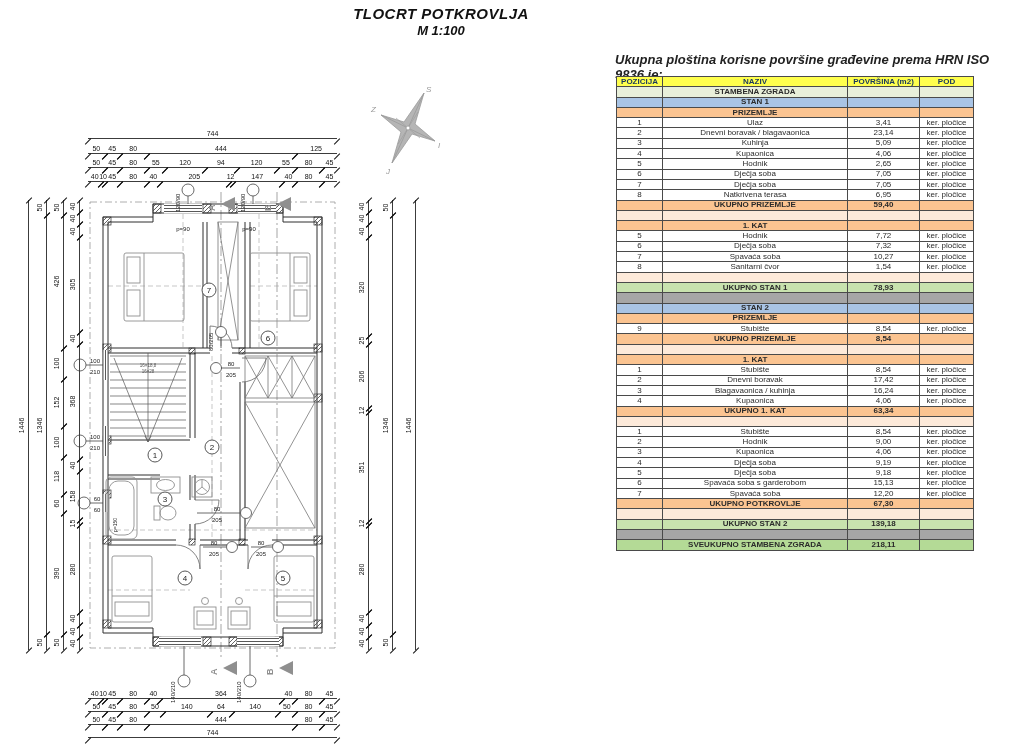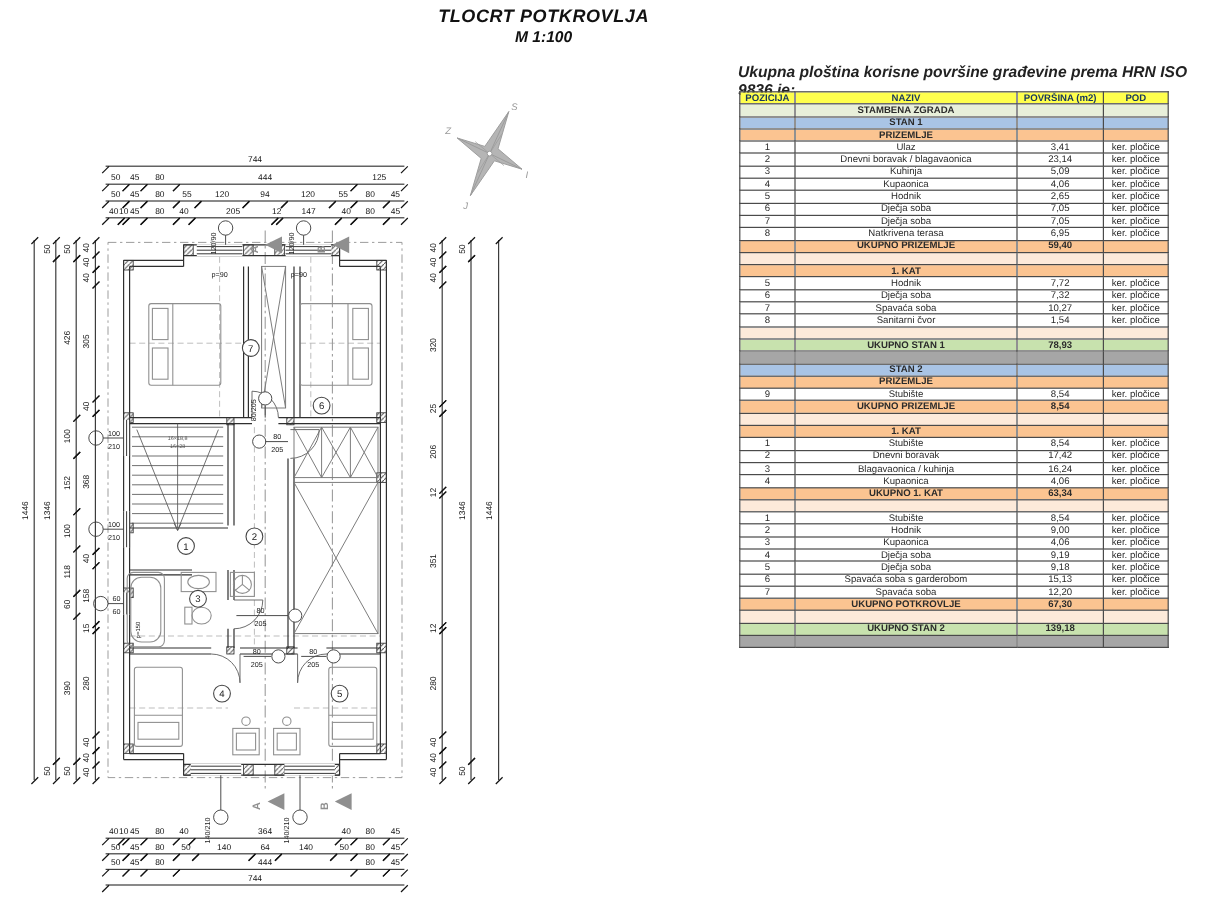--- a/index.html
+++ b/index.html
@@ -1,17 +1,17 @@
 <!DOCTYPE html>
 <html><head>
 <meta charset="utf-8">
 <style>
   html,body{margin:0;padding:0;background:#fff;}
   body{width:1024px;height:751px;position:relative;font-family:"Liberation Sans",sans-serif;overflow:hidden;}
-  .title{position:absolute;left:328px;top:5px;width:250px;text-align:center;font-style:italic;font-weight:bold;color:#111;}
+  .title{position:absolute;left:316px;top:5px;width:250px;text-align:center;font-style:italic;font-weight:bold;color:#111;}
   .title .l1{font-size:15px;letter-spacing:.5px;}
   .title .l2{font-size:13px;margin-top:1px;}
   .caption{position:absolute;left:615px;top:52px;width:402px;font-size:13px;font-style:italic;font-weight:bold;color:#222;}
   
   table.areas{position:absolute;left:616px;top:76px;width:357px;border-collapse:collapse;table-layout:fixed;padding-left:36px;}
   table.areas th,table.areas td{border:1px solid #4a4a4a;font-size:8px;line-height:1;height:9.3px;padding:0 1px;text-align:center;color:#2b2b2b;overflow:hidden;white-space:nowrap;}
   table.areas th{background:#ffff4d;color:#17375e;font-weight:bold;}
   .row-building td{background:#e8efda;color:#17375e;font-weight:bold;}
   .row-stan td{background:#a9c4e5;color:#17375e;font-weight:bold;}
   .row-floor td{background:#fbc491;color:#17375e;font-weight:bold;}
@@ -316,20 +316,26 @@
         <td>UKUPNO STAN 2</td>
         <td>139,18</td>
         <td></td>
       </tr>
       <tr class="row-gray">
         <td></td>
         <td></td>
         <td></td>
         <td></td>
       </tr>
+      <tr class="row-grand2">
+        <td></td>
+        <td>SVEUKUPNO STAMBENA ZGRADA</td>
+        <td>218,11</td>
+        <td></td>
+      </tr>
   </tbody>
 </table>
 
 <svg style="position:absolute;left:0;top:0" width="1024" height="751" viewBox="0 0 1024 751">
   <defs>
     <pattern id="hat" width="4" height="4" patternUnits="userSpaceOnUse">
       <path d="M0,4 L4,0" stroke="#555" stroke-width="0.9"></path>
     </pattern>
   </defs>
 

